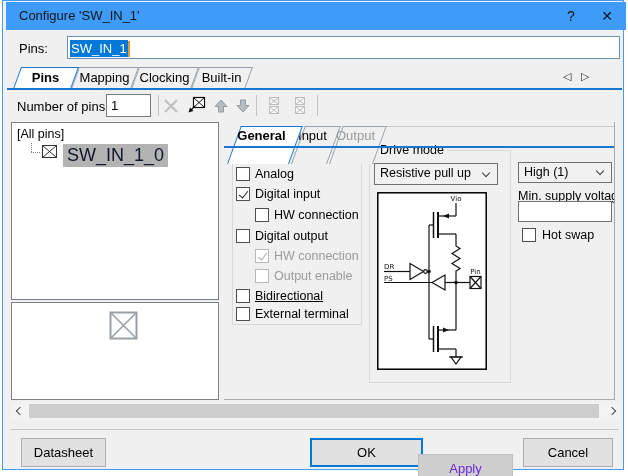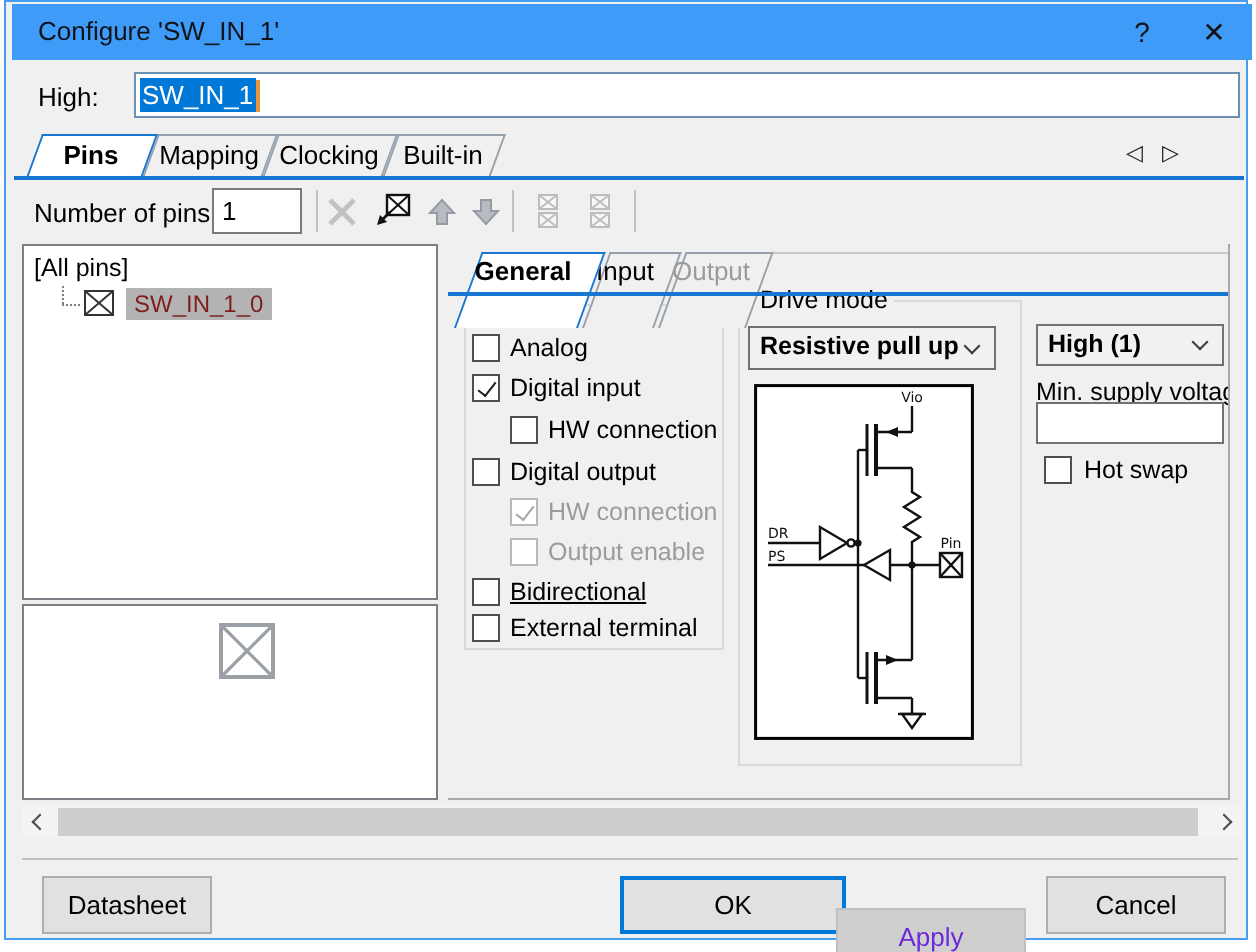--- a/index.html
+++ b/index.html
@@ -40,35 +40,35 @@
   .tb-sep { position:absolute; width:1px; height:21px; background:#c3c3c3; }
   #pins-count { position:absolute; left:103px; top:93px; width:45px; height:23px; border:1px solid #7a7a7a;
                 font-size:13px; padding:0 4px; background:#fff; outline:none; }
   .tb-ico { position:absolute; }
 
   
   .white-panel { position:absolute; background:#fff; border:1px solid #7b8087; }
   #tree-root { position:absolute; left:5px; top:4px; font-size:12.5px; }
   .dot-v { position:absolute; border-left:1px dotted #7f7f7f; }
   .dot-h { position:absolute; border-top:1px dotted #7f7f7f; }
-  #tree-sel { position:absolute; left:51px; top:21px; background:#b3b3b3; color:#7f1d1d;
-              font-size:12px; padding:1px 4px; }
+  #tree-sel { position:absolute; left:51px; top:21px; background:#b3b3b3; color:#0f172a;
+              font-size:18px; padding:1px 4px; }
 
   
   .groupbox { position:absolute; border:1px solid #d9d9d9; }
   .gb-title { position:absolute; top:-8px; left:7px; background:#f0f0f0; padding:0 3px; font-size:12.5px; }
   .cb { position:absolute; width:14px; height:14px; background:#fff; border:1px solid #4f4f4f; }
   .cb.checked::after { content:""; position:absolute; left:3.5px; top:0.5px; width:4px; height:8px;
                        border-right:1.7px solid #1c1c1c; border-bottom:1.7px solid #1c1c1c; transform:rotate(38deg); }
   .cb.dis { border-color:#b8b8b8; }
   .cb.dis.checked::after { border-color:#a6a6a6; }
   .cb-label { position:absolute; font-size:12.5px; line-height:15px; }
   .cb-label.dis { color:#9b9b9b; }
 
-  .combo { position:absolute; background:#f1f1f1; border:1px solid #717171; font-size:12.5px;font-weight:bold; }
+  .combo { position:absolute; background:#f1f1f1; border:1px solid #717171; font-size:12.5px; }
   .combo .txt { display:block; line-height:19px; padding-left:5px; }
   .chev { position:absolute; right:8px; top:6px; width:6px; height:6px;
           border-right:1.4px solid #3a3a3a; border-bottom:1.4px solid #3a3a3a; transform:rotate(45deg); }
   .tinput { position:absolute; background:#fff; border:1px solid #717171; font-size:12.5px; padding:0 4px; outline:none; }
 
   
   #diagram { position:absolute; left:374px; top:191px; width:110px; height:178px; }
 
   
   .hline { position:absolute; height:1px; background:#a8a8a8; }
@@ -94,21 +94,21 @@
 
 <div id="stage">
   <div id="dialog">
 
     <div id="titlebar">
       <div id="title-text">Configure 'SW_IN_1'</div>
       <div class="cap-btn" style="right:44px;">?</div>
       <div class="cap-btn" style="right:8px;">✕</div>
     </div>
 
-    <div class="label13" style="left:16px; top:40px;">High:</div>
+    <div class="label13" style="left:16px; top:40px;">Pins:</div>
     <div id="name-input">
       <span id="name-sel">SW_IN_1</span><span id="name-caret"></span>
     </div>
 
     <div class="tab sel" style="left:10px; top:66px; width:58px;">
       <span>Pins</span>
       </div>
     <div class="tab" style="left:68px; top:66px; width:60px;">
       <span>Mapping</span>
       </div>

